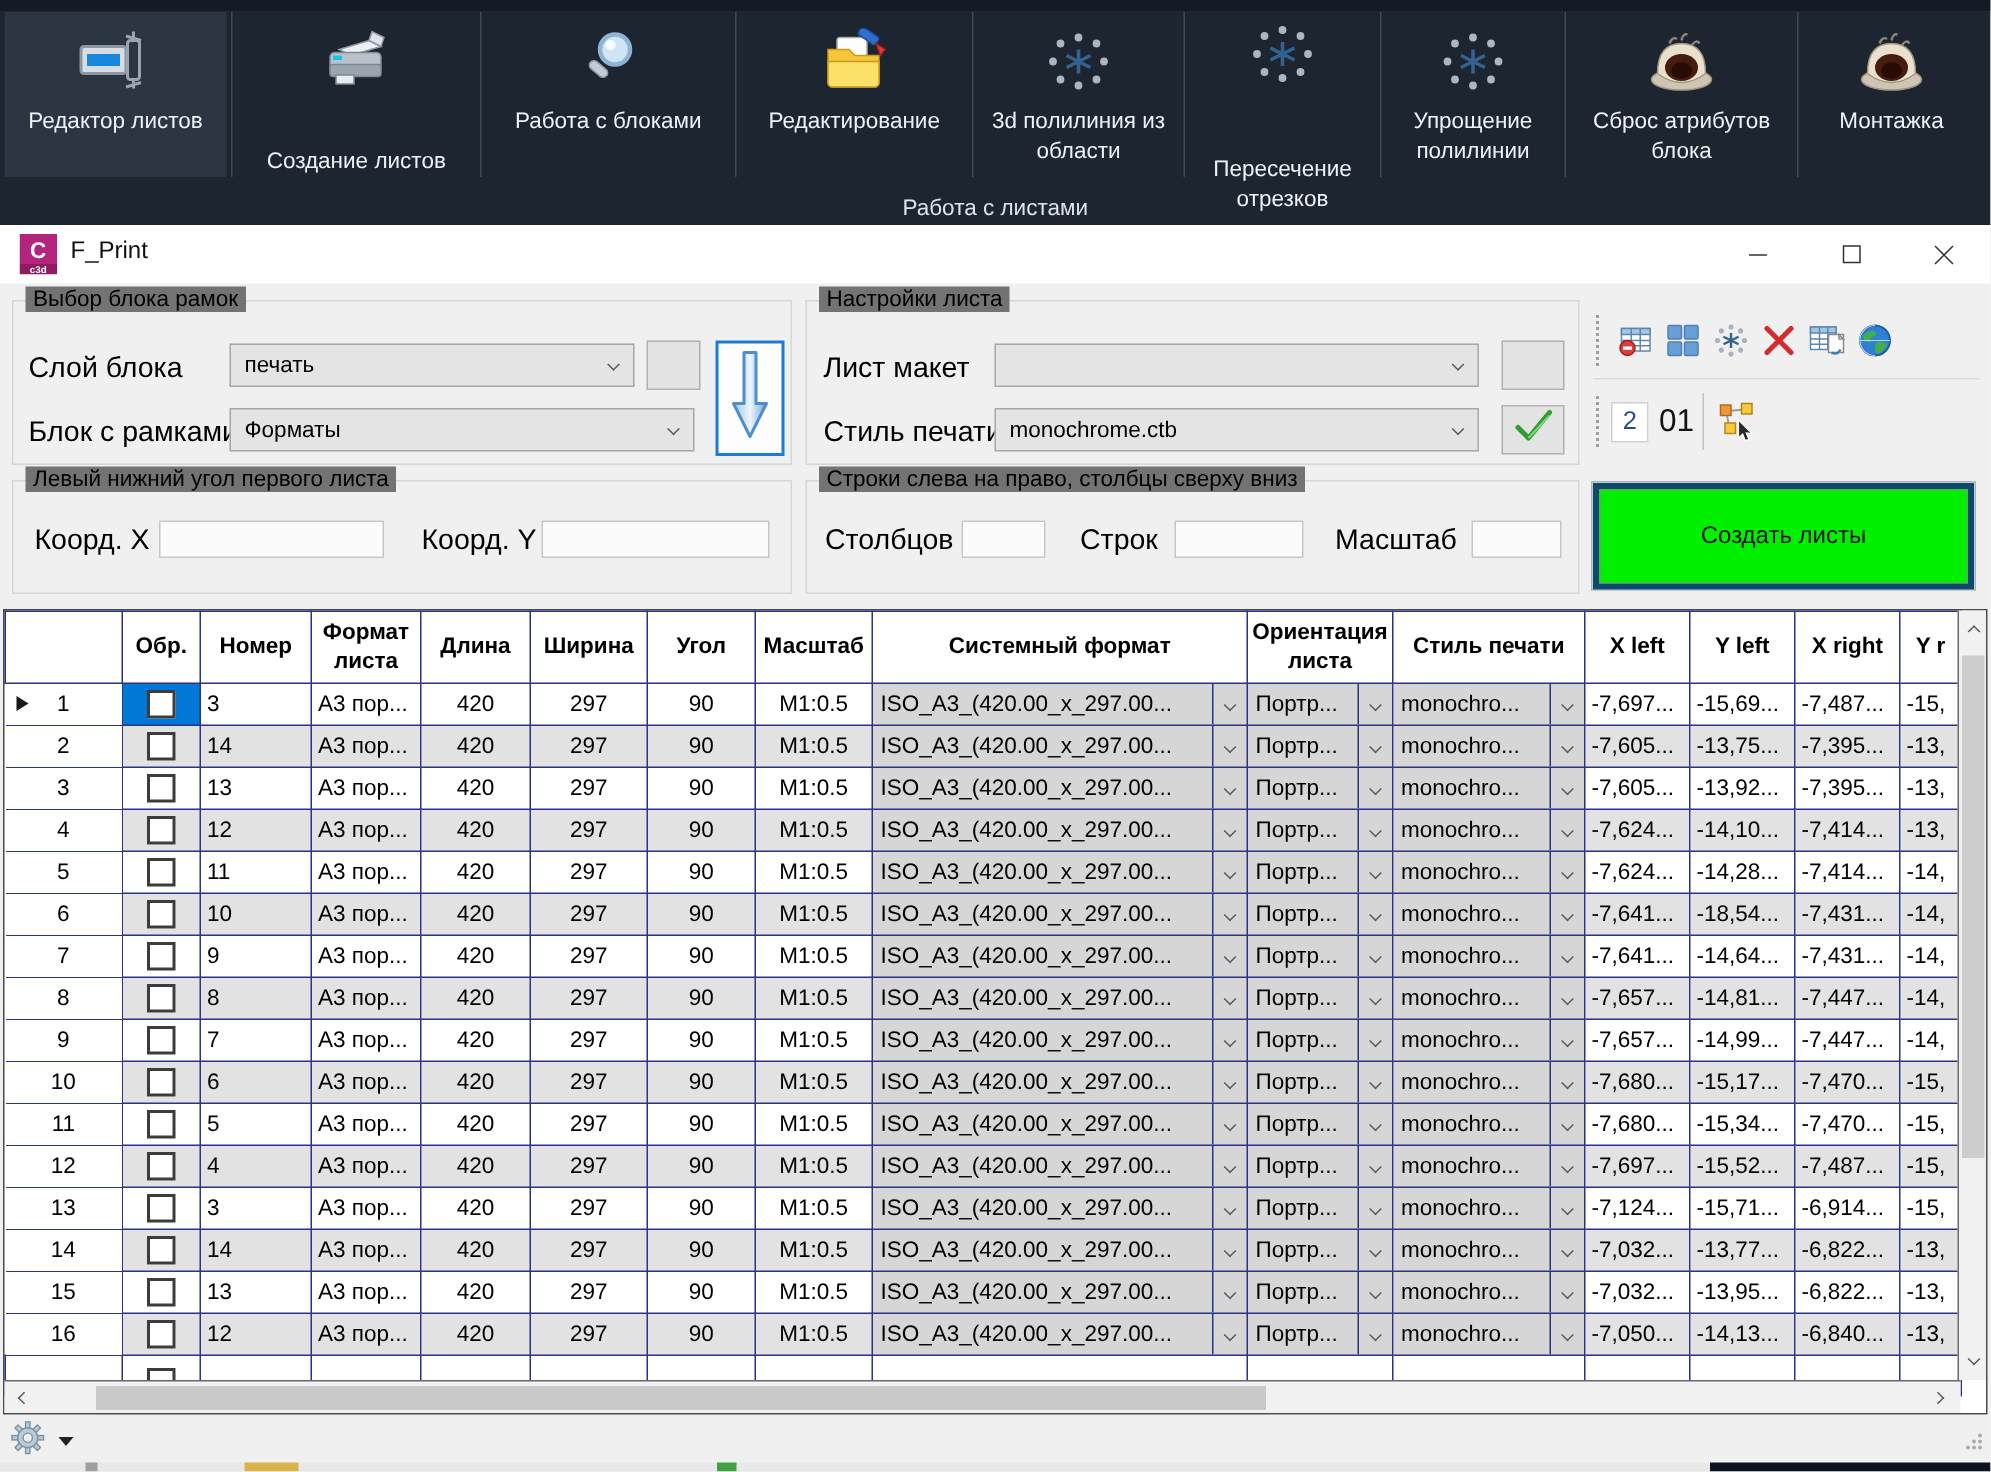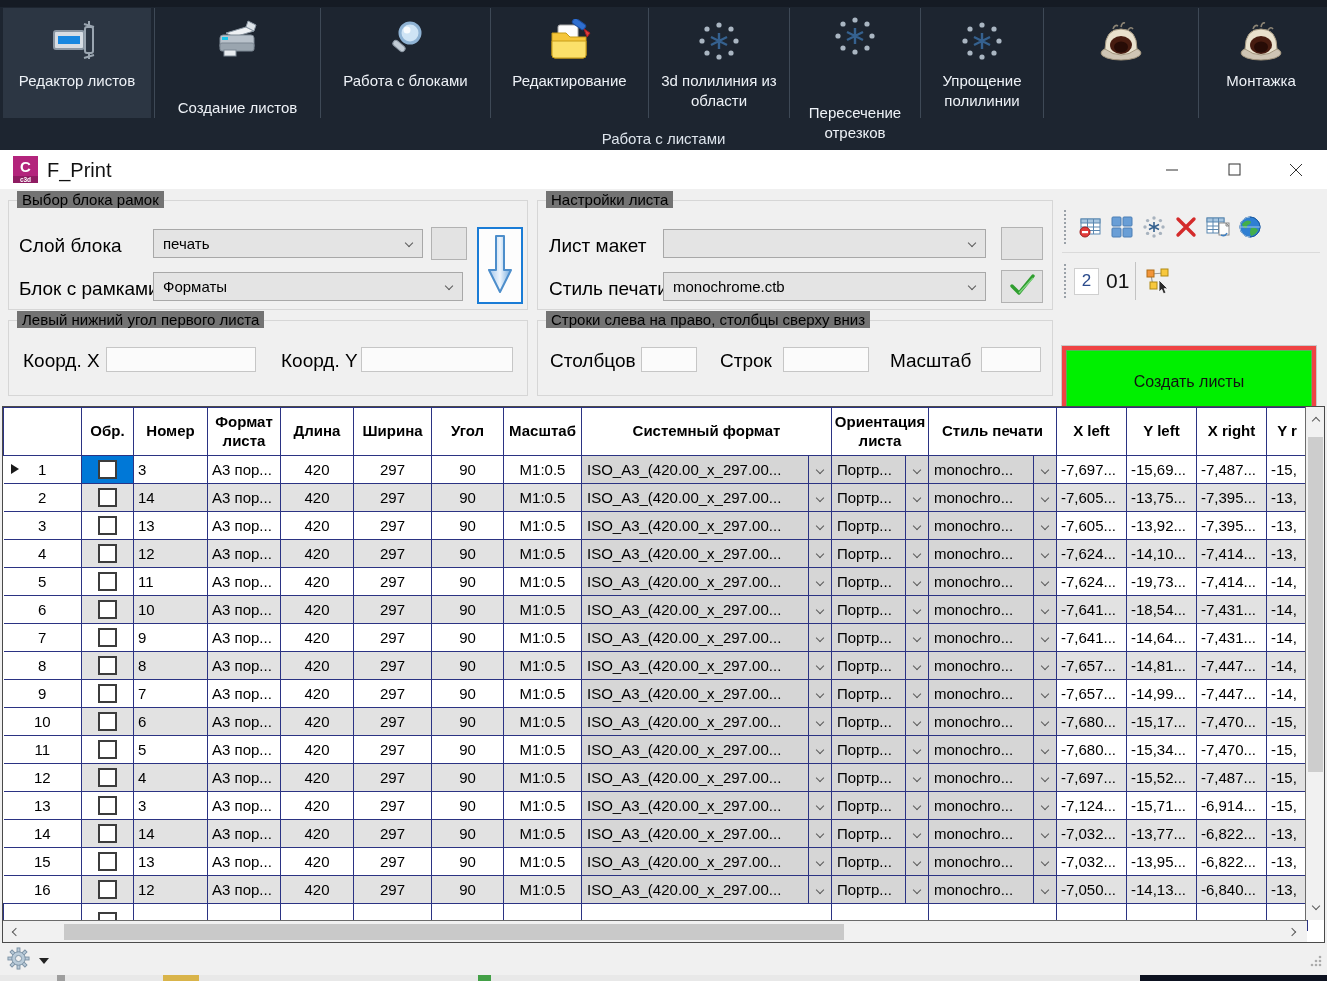--- a/index.html
+++ b/index.html
@@ -17,21 +17,21 @@
   .tile .ticon { height:54px; display:flex; align-items:center; justify-content:center; }
   .tile .tlabel { text-align:center; line-height:1.35; margin-top:3px; padding:0 4px; }
   .tile-sep { width:1px; background:#3e4956; margin:0 3px; }
   .ribbon-caption { position:absolute; left:0; bottom:3px; width:100%; text-align:center;
                     color:#dde4ec; font-size:15px; }
 
   
   .dialog { position:absolute; left:0; top:150px; width:1327px; height:825px; background:#f0f0f0; }
   .titlebar { position:absolute; left:0; top:0; width:100%; height:39px; background:#ffffff; }
   .title-icon { position:absolute; left:13px; top:6px; width:25px; height:27px; }
-  .title-text { position:absolute; left:47px; top:9px; font-size:20px; color:#111; }
+  .title-text { position:absolute; left:47px; top:9px; font-size:16px; color:#111; }
   .winbtns { position:absolute; right:0; top:0; height:39px; display:flex; }
   .wbtn { width:62px; height:39px; display:flex; align-items:center; justify-content:center; }
 
   
   .gbox { position:absolute; border:1px solid #d6d6d6; }
   .gtitle { position:absolute; top:-10px; left:8px; background:#737373; padding:0 5px;
             font-size:15px; color:#000; white-space:nowrap; }
   .flabel { position:absolute; font-size:19px; color:#000; white-space:nowrap; }
   .combo { position:absolute; height:29px; background:#e4e4e4; border:1px solid #a8a8a8;
            font-size:15px; color:#000; display:flex; align-items:center; padding:0 9px; }
@@ -51,21 +51,21 @@
   .chev.small { width:6px; height:6px; border-width:1.5px; }
 
   
   .toolbar { position:absolute; display:flex; align-items:center; }
   .grip { width:4px; height:34px; border-left:2px dotted #9aa1a8; margin:0 6px 0 2px; }
   .tb-icon { width:26px; height:26px; margin:0 3px; display:flex; align-items:center; justify-content:center; }
   .tb-sep { width:1px; height:38px; background:#c3c3c3; margin:0 6px; }
   .counter-box { width:25px; height:27px; background:#fff; border:1px solid #cfcfcf;
                  font-size:17px; color:#2b4b8c; text-align:center; font-family:"Liberation Sans",sans-serif; }
   .counter-label { font-size:21px; color:#111; margin-left:7px; }
-  .green-panel { position:absolute; border:1px solid #c9c9c9; background:#ef4444; padding:4px;margin-top:24px; }
+  .green-panel { position:absolute; border:1px solid #c9c9c9; background:#0c4a6e; padding:4px; }
   .green-btn { width:100%; height:100%; background:#00f000; border:1px solid #58b058;
                display:flex; align-items:center; justify-content:center; font-size:16px; color:#111; }
 
   
   .tablewrap { position:absolute; left:2px; top:256px; width:1323px; height:537px;
                border:1px solid #4a4a4a; background:#fff; }
   table.grid { border-collapse:collapse; table-layout:fixed; width:1304px; }
   .grid th, .grid td { border:1px solid #2b3383; overflow:hidden; white-space:nowrap; }
   .grid th { height:48px; background:#fff; font-size:15px; font-weight:bold; color:#000;
              text-align:center; padding:0 2px; white-space:normal; line-height:1.25; }
@@ -232,20 +232,21 @@
         <div class="tile" style="width: 148px;">
           <span class="ticon">
             <svg width="52" height="44" viewBox="0 0 52 44">
               <ellipse cx="26" cy="34" rx="20" ry="7" fill="#cfc5b4" stroke="#a2957e"></ellipse>
               <path d="M10 30 q0 -20 16 -20 q16 0 16 20 q-8 6 -16 6 q-8 0 -16 -6" fill="#e9e1cd" stroke="#a2957e"></path>
               <ellipse cx="26" cy="26" rx="11" ry="9" fill="#471c10"></ellipse>
               <ellipse cx="26" cy="28" rx="7" ry="5.5" fill="#270c06"></ellipse>
               <path d="M18 10 q2 -5 5 -3 M26 8 q1 -5 4 -4 M33 11 q3 -4 5 -1" stroke="#8d8575" fill="none" stroke-width="1.6"></path>
             </svg>
           </span>
+          <span class="tlabel">Сброс атрибутов блока</span>
         </div>
         <div class="tile-sep"></div>
         <div class="tile" style="width: 118px;">
           <span class="ticon">
             <svg width="52" height="44" viewBox="0 0 52 44">
               <ellipse cx="26" cy="34" rx="20" ry="7" fill="#cfc5b4" stroke="#a2957e"></ellipse>
               <path d="M10 30 q0 -20 16 -20 q16 0 16 20 q-8 6 -16 6 q-8 0 -16 -6" fill="#e9e1cd" stroke="#a2957e"></path>
               <ellipse cx="26" cy="26" rx="11" ry="9" fill="#471c10"></ellipse>
               <ellipse cx="26" cy="28" rx="7" ry="5.5" fill="#270c06"></ellipse>
               <path d="M18 10 q2 -5 5 -3 M26 8 q1 -5 4 -4 M33 11 q3 -4 5 -1" stroke="#8d8575" fill="none" stroke-width="1.6"></path>
@@ -655,21 +656,21 @@
               </td>
               <td class="combo-cell">
                 <div class="cc">
                   <span class="cc-text">monochro...</span>
                   <span class="cc-btn">
                     <span class="chev small"></span>
                   </span>
                 </div>
               </td>
               <td>-7,624...</td>
-              <td>-19,73...</td>
+              <td>-14,28...</td>
               <td>-7,414...</td>
               <td>-14,</td>
             </tr>
             <tr class="alt">
               <td class="rowhead"><span>6</span></td>
               <td class="cb-cell"><span class="cbx"></span></td>
               <td>10</td>
               <td>А3 пор...</td>
               <td class="num">420</td>
               <td class="num">297</td>

